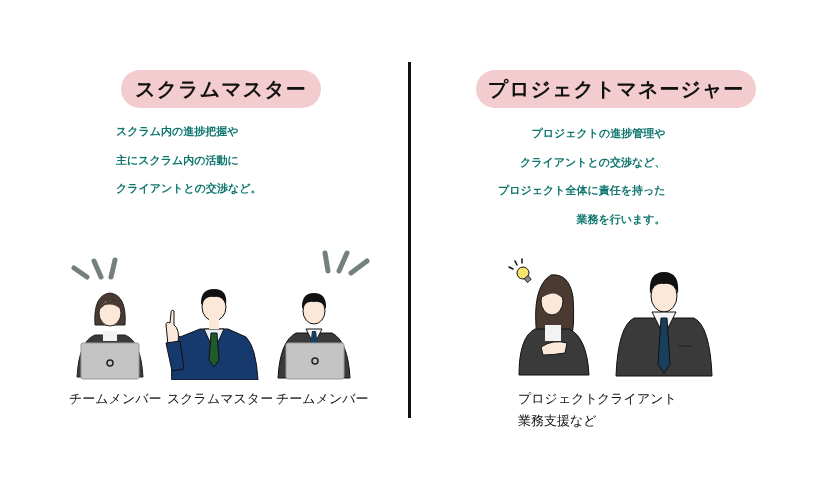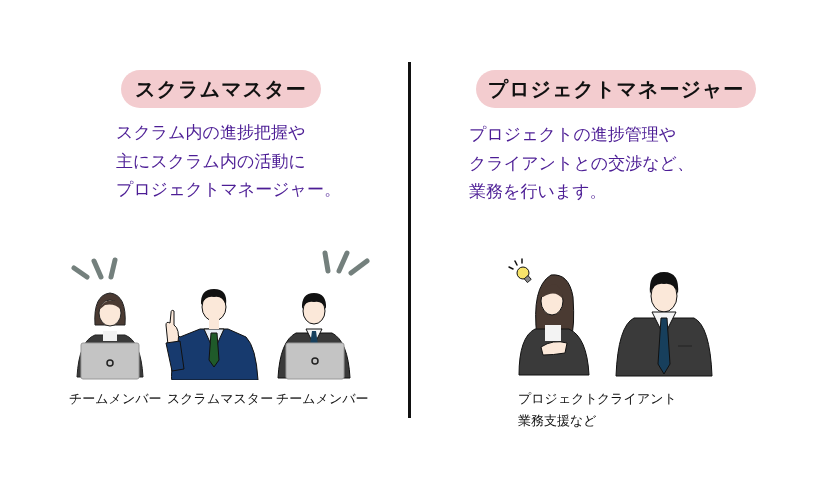--- a/index.html
+++ b/index.html
@@ -1,37 +1,37 @@
 <!DOCTYPE html>
 <html><head>
 <meta charset="utf-8">
 <style>
   html, body { margin:0; padding:0; background:#ffffff; }
   body { width:820px; height:480px; position:relative; overflow:hidden;
          font-family:"DejaVu Sans", "Liberation Sans", sans-serif; color:#111; }
   .pill { position:absolute; height:38px; border-radius:19px; background:#f3cccf;
           display:flex; align-items:center; justify-content:center;
           font-weight:bold; font-size:20px; letter-spacing:1px; color:#111; }
-  .desc { position:absolute; font-weight:normal; font-size:17px; line-height:28.5px; color:#4c1d95; }
+  .desc { position:absolute; font-weight:bold; font-size:11px; line-height:28.5px; color:#0f766e; }
   .desc div { white-space:nowrap; }
   .divider { position:absolute; left:408px; top:62px; width:3px; height:356px; background:#111; }
   .fig { position:absolute; }
   .label { position:absolute; font-weight:normal; font-size:13px; line-height:22px; white-space:nowrap; color:#111; }
 </style>
 </head>
 <body>
 
 <div class="pill" style="left:121px; top:70px; width:200px;">
   <span>スクラムマスター</span>
 </div>
 
 <div class="desc" style="left:116px; top:118px;">
   <div>スクラム内の進捗把握や</div>
   <div>主にスクラム内の活動に</div>
-  <div>プロジェクトマネージャー。</div>
+  <div>クライアントとの交渉など。</div>
 </div>
 
 <svg class="fig" style="left:65px; top:255px;" width="90" height="125" viewBox="0 0 90 125">
   <g stroke="#74807d" stroke-width="5" stroke-linecap="round">
     <line x1="9" y1="13" x2="22" y2="22"></line>
     <line x1="29" y1="6" x2="36" y2="22"></line>
     <line x1="50" y1="5" x2="46" y2="22"></line>
   </g>
   <path d="M30 70 Q28 40 45 38 Q62 40 60 70 Z" fill="#4a3a32" stroke="#222" stroke-width="1"></path>
   <ellipse cx="45" cy="58" rx="11" ry="13" fill="#fbe8d9" stroke="#222" stroke-width="1"></ellipse>
@@ -71,23 +71,24 @@
 <div class="label" style="left:69px; top:388px;">チームメンバー</div>
 <div class="label" style="left:167px; top:388px;">スクラムマスター</div>
 <div class="label" style="left:276px; top:388px;">チームメンバー</div>
 
 <div class="divider"></div>
 
 <div class="pill" style="left:476px; top:70px; width:280px;">
   <span>プロジェクトマネージャー</span>
 </div>
 
-<div class="desc" style="left:469px; top:120px;">
+<div class="desc" style="left:498px; top:120px;text-align:right;">
   <div>プロジェクトの進捗管理や</div>
   <div>クライアントとの交渉など、</div>
+  <div>プロジェクト全体に責任を持った</div>
   <div>業務を行います。</div>
 </div>
 
 <svg class="fig" style="left:505px; top:257px;" width="100" height="120" viewBox="0 0 100 120">
   <g stroke="#111" stroke-width="1.5" stroke-linecap="round">
     <line x1="4" y1="10" x2="8" y2="12"></line>
     <line x1="10" y1="4" x2="12" y2="8"></line>
     <line x1="17" y1="2" x2="17" y2="6"></line>
   </g>
   <circle cx="18" cy="16" r="6" fill="#f7e46a" stroke="#111" stroke-width="1"></circle>

